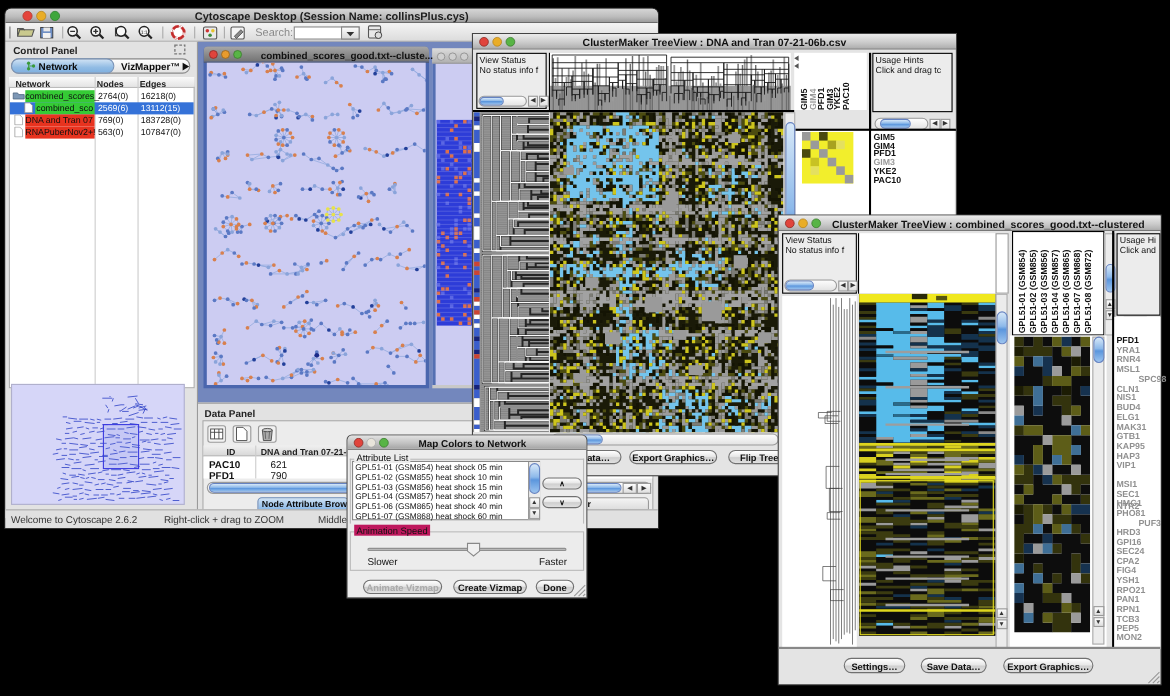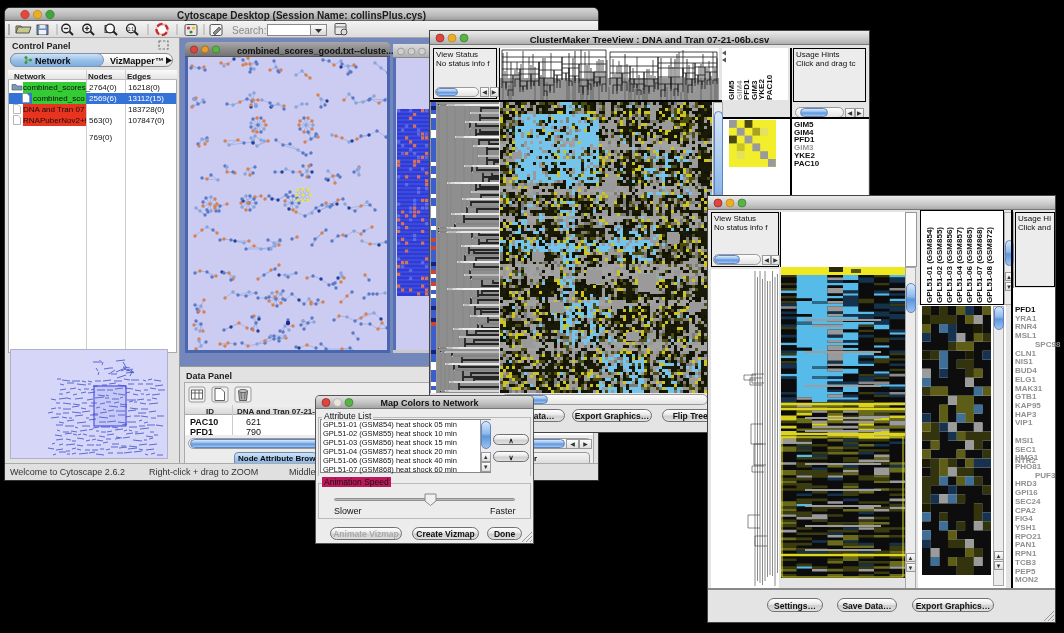--- a/index.html
+++ b/index.html
@@ -128,21 +128,21 @@
   <div class="abs" style="left:27px;top:84.5px;width:54px;height:11px;background:#35cb35;"></div>
   <div class="tt" style="left:28px;top:86px;font:8px 'Liberation Sans',sans-serif;color:#0a0a0a;">combined_sco</div>
   <div class="tt" style="left:84px;top:86px;font:8px 'Liberation Sans',sans-serif;color:#fff;">2569(6)</div>
   <div class="tt" style="left:123px;top:86px;font:8px 'Liberation Sans',sans-serif;color:#fff;">13112(15)</div>
 
   <svg class="abs" style="left:7px;top:96px" width="10" height="10">
       <path d="M1.5 9.5 V0.5 H6 L8.5 3 V9.5 Z" fill="#fff" stroke="#999" stroke-width="0.7"></path>
     </svg>
   <div class="abs" style="left:18px;top:95.5px;width:63px;height:11px;background:#e8331f;"></div>
   <div class="tt" style="left:18px;top:97px;font:8px 'Liberation Sans',sans-serif;color:#111;">DNA and Tran 07</div>
-  <div class="tt" style="left:84px;top:97px;font:8px 'Liberation Sans',sans-serif;color:#111;margin-top:28px;">769(0)</div>
+  <div class="tt" style="left:84px;top:97px;font:8px 'Liberation Sans',sans-serif;color:#111;">769(0)</div>
   <div class="tt" style="left:123px;top:97px;font:8px 'Liberation Sans',sans-serif;color:#111;">183728(0)</div>
 
   <svg class="abs" style="left:7px;top:107px" width="10" height="10">
       <path d="M1.5 9.5 V0.5 H6 L8.5 3 V9.5 Z" fill="#fff" stroke="#999" stroke-width="0.7"></path>
     </svg>
   <div class="abs" style="left:18px;top:106.5px;width:63px;height:11px;background:#e8331f;"></div>
   <div class="tt" style="left:18px;top:108px;font:8px 'Liberation Sans',sans-serif;color:#111;">RNAPuberNov2+!</div>
   <div class="tt" style="left:84px;top:108px;font:8px 'Liberation Sans',sans-serif;color:#111;">563(0)</div>
   <div class="tt" style="left:123px;top:108px;font:8px 'Liberation Sans',sans-serif;color:#111;">107847(0)</div>
 
@@ -839,20 +839,21 @@
     <rect x="112" y="198" width="12" height="9" fill="#9a9a9a"></rect>
   </svg>
 
 <div class="abs" style="left:708px;top:196px;width:347px;height:426px;background:#e4e4e4;box-shadow:0 0 0 1px #444;">
   <div class="abs" style="left:0;top:0;width:347px;height:14px;background:linear-gradient(#ececec,#cacaca 60%,#aeaeae);border-bottom:1px solid #777;"></div>
   <svg class="abs" style="left:2px;top:2px" width="46" height="10">
     <circle cx="8" cy="5" r="4" fill="#e0443c" stroke="#8a2a24" stroke-width="0.7"></circle>
     <circle cx="20" cy="5" r="4" fill="#e9ad28" stroke="#b5851f" stroke-width="0.7"></circle>
     <circle cx="32" cy="5" r="4" fill="#58b446" stroke="#3a7a2e" stroke-width="0.7"></circle>
   </svg>
+  <div class="tt" style="left:34px;top:2.5px;width:313px;text-align:center;font:bold 9.5px 'Liberation Sans',sans-serif;color:#111;">ClusterMaker TreeView : combined_scores_good.txt--clustered</div>
 
   <div class="blkbox" style="left:3px;top:16px;width:68px;height:55px;"></div>
   <div class="tt" style="left:6px;top:18px;font:8px 'Liberation Sans',sans-serif;color:#111;">View Status</div>
   <div class="tt" style="left:6px;top:27px;font:8px 'Liberation Sans',sans-serif;color:#111;">No status info f</div>
   <div class="track" style="left:5px;top:58px;width:48px;height:11px;"></div>
   <div class="gel" style="left:6px;top:59px;width:26px;height:9px;"></div>
   <div class="sbtn" style="left:54px;top:58.5px;width:9px;height:10px;">◀</div>
   <div class="sbtn" style="left:63px;top:58.5px;width:9px;height:10px;">▶</div>
 
   <div class="abs" style="left:72px;top:16px;width:125px;height:55px;background:#fff;border-left:1px solid #000;"></div>

